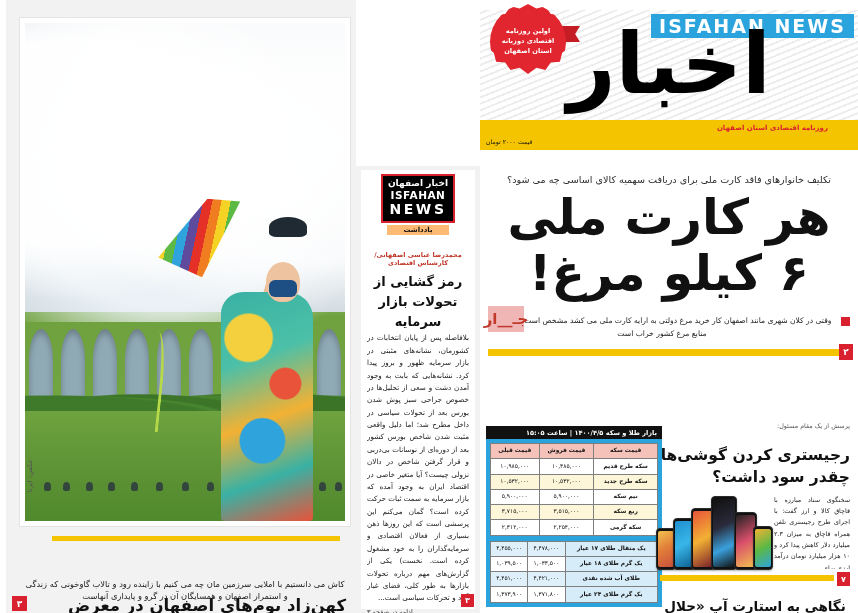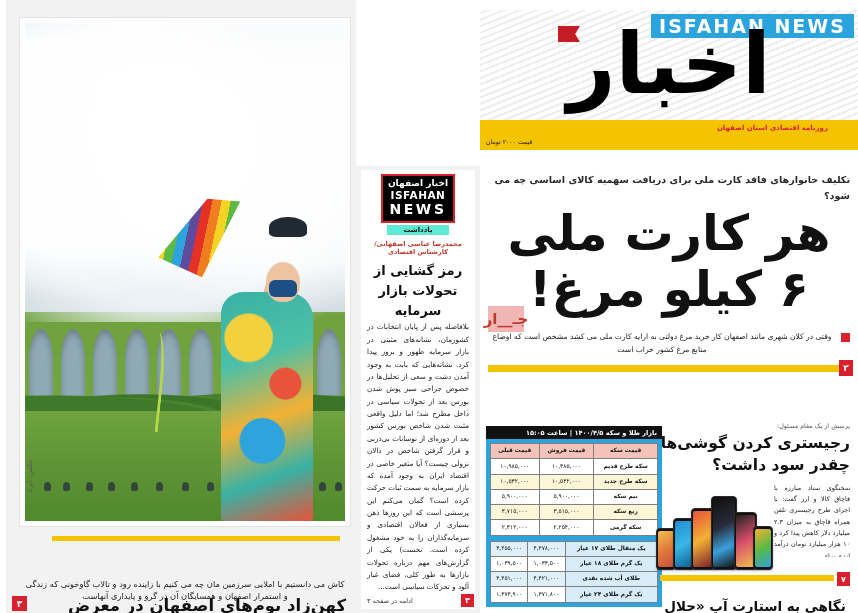--- a/index.html
+++ b/index.html
@@ -130,21 +130,21 @@
   }
   .mid-inner { background:#fff; width:100%; height:100%; padding:4px 6px; }
   .mini-logo {
     width:74px; margin:0 auto 2px; background:#000; border:2.2px solid #d8202f;
     padding:3px 2px 4px; text-align:center;
   }
   .mini-logo .fa { font-size:9px; color:#fff; font-weight:bold; line-height:1.1; }
   .mini-logo .en1 { font-size:10.5px; color:#fff; font-weight:bold; letter-spacing:.5px; line-height:1.15; }
   .mini-logo .en2 { font-size:14px; color:#fff; font-weight:bold; letter-spacing:2.6px; line-height:1.15; }
   .note-tag {
-    width:62px; margin:2px auto 5px; background:#5eead4; color:#111;
+    width:62px; margin:2px auto 16px; background:#fdba74; color:#111;
     font-size:7px; font-weight:bold; text-align:center; padding:1px 0;
   }
   .note-author { font-size:6.5px; color:#c0392b; text-align:center; font-weight:bold; margin-bottom:5px; }
   .mid-headline {
     font-size:13px; font-weight:bold; color:#111; text-align:center;
     line-height:1.55; direction:rtl; 
   }
   .mid-body {
     font-size:7.2px; color:#1a1a1a; line-height:1.72; text-align:justify;
     direction:rtl; height:272px; overflow:hidden;
@@ -200,22 +200,22 @@
     color:#111; direction:rtl; z-index:6;
   }
   .strip-price {
     position:absolute; left:6px; bottom:21px; font-size:6.2px; color:#111;
     direction:rtl; z-index:6;
   }
 
   
   .main-col { position:absolute; left:480px; top:166px; width:378px; height:447px; background:#fff; padding:0 8px; }
   .kicker {
-    font-size:9.6px; color:#2b2b2b; text-align:right; direction:rtl;
-    line-height:1.65; padding-top:6px;font-weight:bold;
+    font-size:9.6px; color:#2b2b2b; text-align:center; direction:rtl;
+    line-height:1.65; padding-top:6px;
   }
   .big-headline {
     font-size:49px; font-weight:bold; color:#111; text-align:center;
     direction:rtl; line-height:1.06; margin-top:4px; letter-spacing:-1px;
   }
   .flag-tab {
     position:absolute; left:8px; top:140px; width:36px; height:26px;
     background:#f0b6b6; color:#c0392b; font-size:15px; font-weight:bold;
     display:flex; align-items:center; justify-content:center; direction:rtl;
   }
@@ -250,21 +250,21 @@
   tr.g-odd td { background:#dff0fa; }
   tr.g-even td { background:#fff; }
   tr.g-odd td.label, tr.g-even td.label { background:#d6ecf8; }
   .tbl-gap { height:5px; }
 
   
   .side { position:absolute; right:8px; top:256px; width:190px; }
   .side-eyebrow { font-size:6.4px; color:#555; direction:rtl; text-align:right; }
   .side-headline {
     font-size:15.5px; font-weight:bold; color:#111; direction:rtl;
-    text-align:right; line-height:1.45; margin-top:2px;
+    text-align:right; line-height:1.45; margin-top:14px;
   }
   .side-body {
     font-size:6.4px; color:#1a1a1a; direction:rtl; text-align:justify;
     line-height:1.76; width:76px; margin-top:6px; height:74px; overflow:hidden;
   }
   .phones {
     position:absolute; left:-4px; top:62px; width:120px; height:86px;
   }
   .ph {
     position:absolute; bottom:0; border-radius:4px; border:1.4px solid #2a2a2a;
@@ -371,20 +371,21 @@
       <div class="mid-more">ادامه در صفحه ۳</div>
     </div>
     <div class="pagebox-mid">۳</div>
   </div>
 
   <div class="masthead">
     <div class="mast-hatch"></div>
     <div class="en-title">ISFAHAN NEWS</div>
     <div class="fa-title">اخبار اصفهان</div>
     <div class="seal-ribbon"></div>
+    <div class="seal">اولین روزنامه اقتصادی دوزبانه استان اصفهان</div>
     <div class="mast-strip"></div>
     <div class="strip-desc">روزنامه اقتصادی استان اصفهان</div>
     <div class="strip-price">قیمت ۲۰۰۰ تومان</div>
   </div>
 
   <div class="main-col">
     <div class="kicker">تکلیف خانوارهای فاقد کارت ملی برای دریافت سهمیه کالای اساسی چه می شود؟</div>
     <div class="big-headline">هر کارت ملی</div>
     <div class="big-headline">۶ کیلو مرغ!</div>
     <div class="flag-tab">جـ__ار</div>

